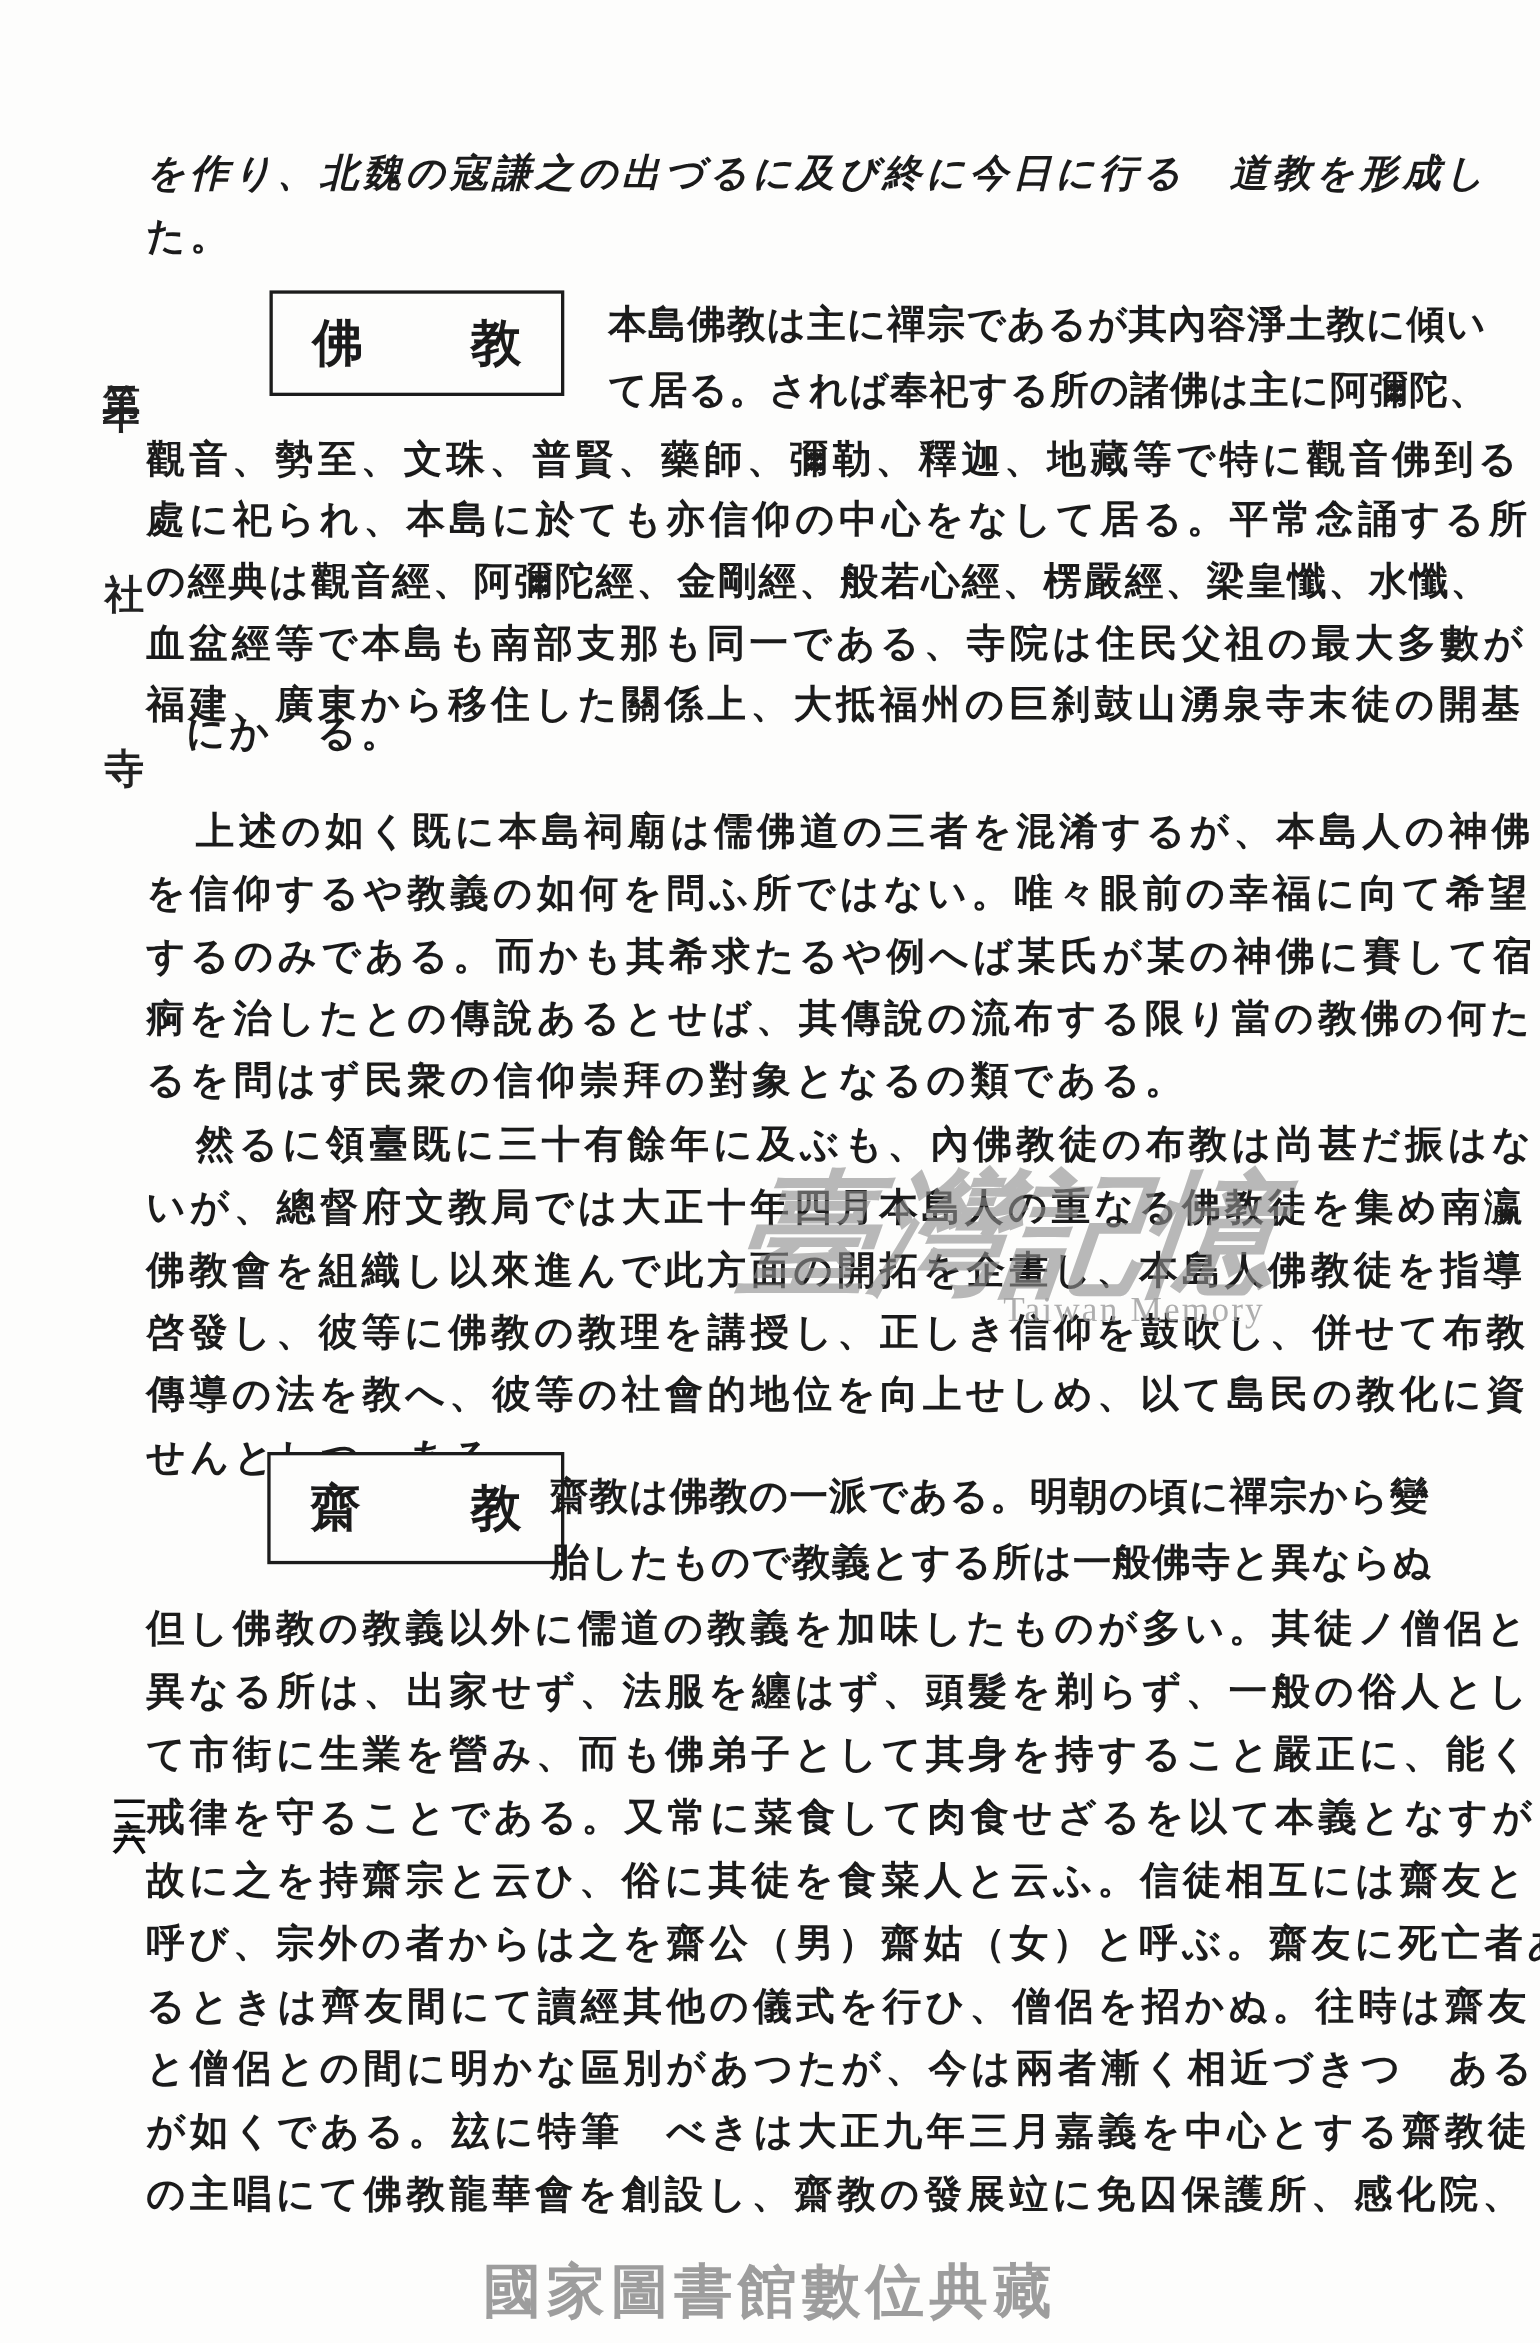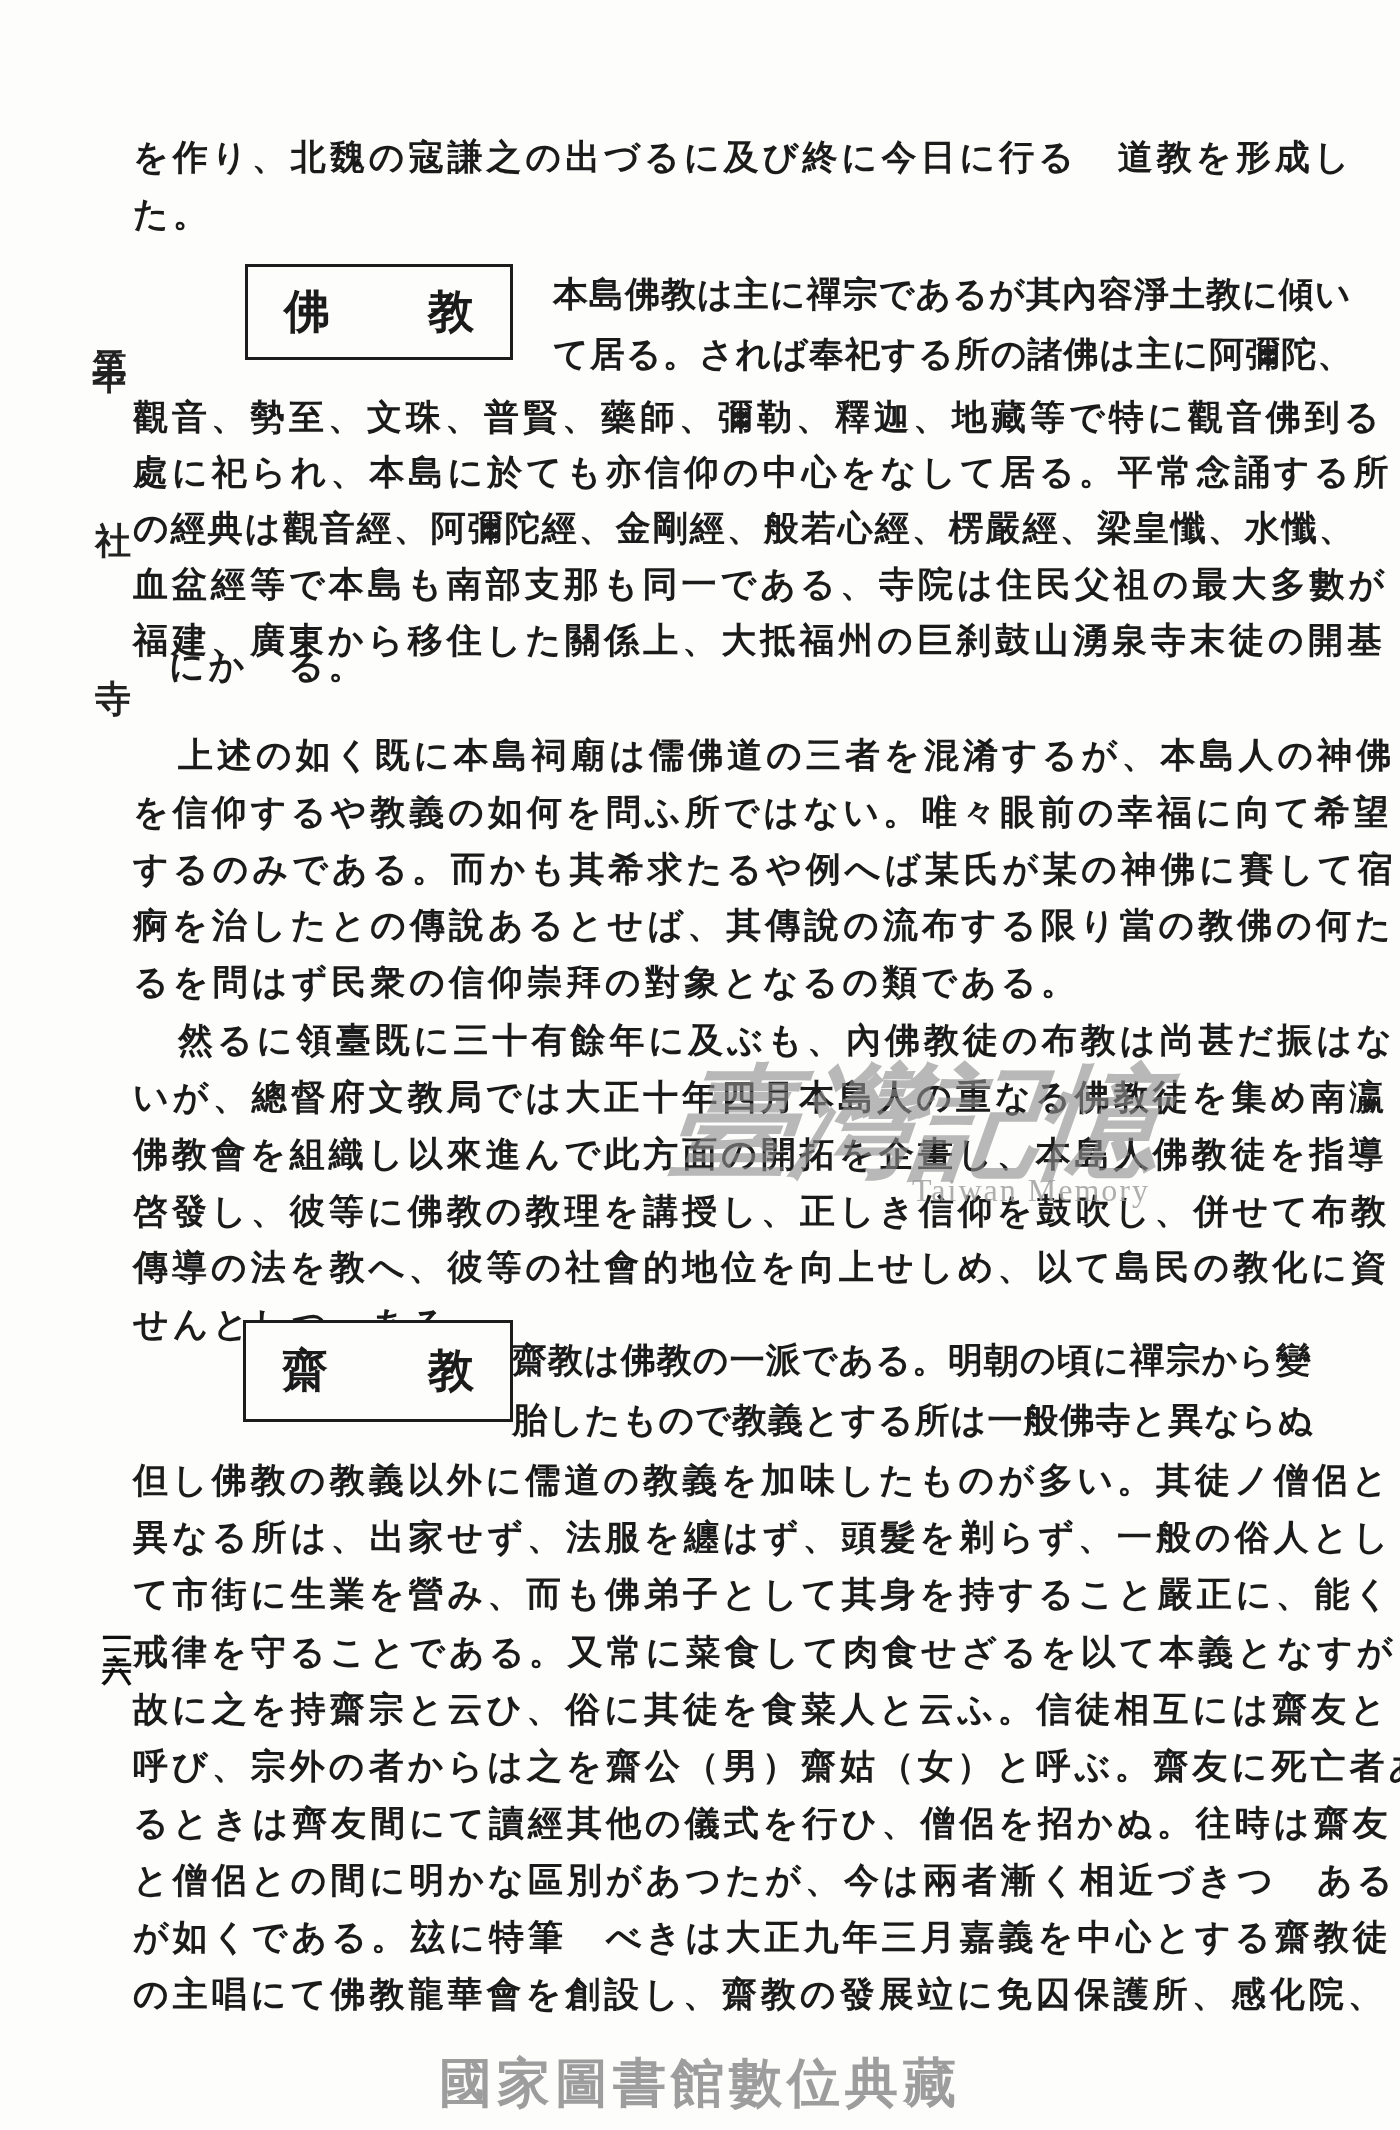--- a/index.html
+++ b/index.html
@@ -17,21 +17,21 @@
     left:133px;
     font-size:35px;
     line-height:46px;
     letter-spacing:4px;
     white-space:nowrap;
     color:#1b1b1b;
     font-weight:600;
   }
   .indent{left:178px;}
   .beside-box-1{left:553px;letter-spacing:1px;}
-  .beside-box-2{left:512px;letter-spacing:1px;}
+  .beside-box-2{left:500px;letter-spacing:1px;}
   
   .hbox{
     position:absolute;
     border:3px solid #1c1c1c;
     box-sizing:border-box;
     display:flex;
     align-items:center;
     justify-content:space-between;
     padding:0 36px;
     font-size:46px;
@@ -88,21 +88,21 @@
 </head>
 <body>
 
 <div class="page">
 
   <div class="vtext chapter">第二十二</div>
   <div class="vtext section-a">社</div>
   <div class="vtext section-b">寺</div>
   <div class="vtext folio">一三六</div>
 
-  <div class="bl" style="top:135px;">を作り、北魏の寇謙之の出づるに及び終に今日に行るゝ道教を形成し</div>
+  <div class="bl" style="top:135px;font-style:italic;">を作り、北魏の寇謙之の出づるに及び終に今日に行るゝ道教を形成し</div>
   <div class="bl" style="top:192px;">た。</div>
 
   <div class="hbox" style="left:245px;top:264px;width:268px;height:96px;">
     <span>佛</span>
     <span>教</span>
   </div>
 
   <div class="bl beside-box-1" style="top:272px;">本島佛教は主に禪宗であるが其內容淨土教に傾い</div>
   <div class="bl beside-box-1" style="top:332px;">て居る。されば奉祀する所の諸佛は主に阿彌陀、</div>
   <div class="bl" style="top:395px;">觀音、勢至、文珠、普賢、藥師、彌勒、釋迦、地藏等で特に觀音佛到る</div>

